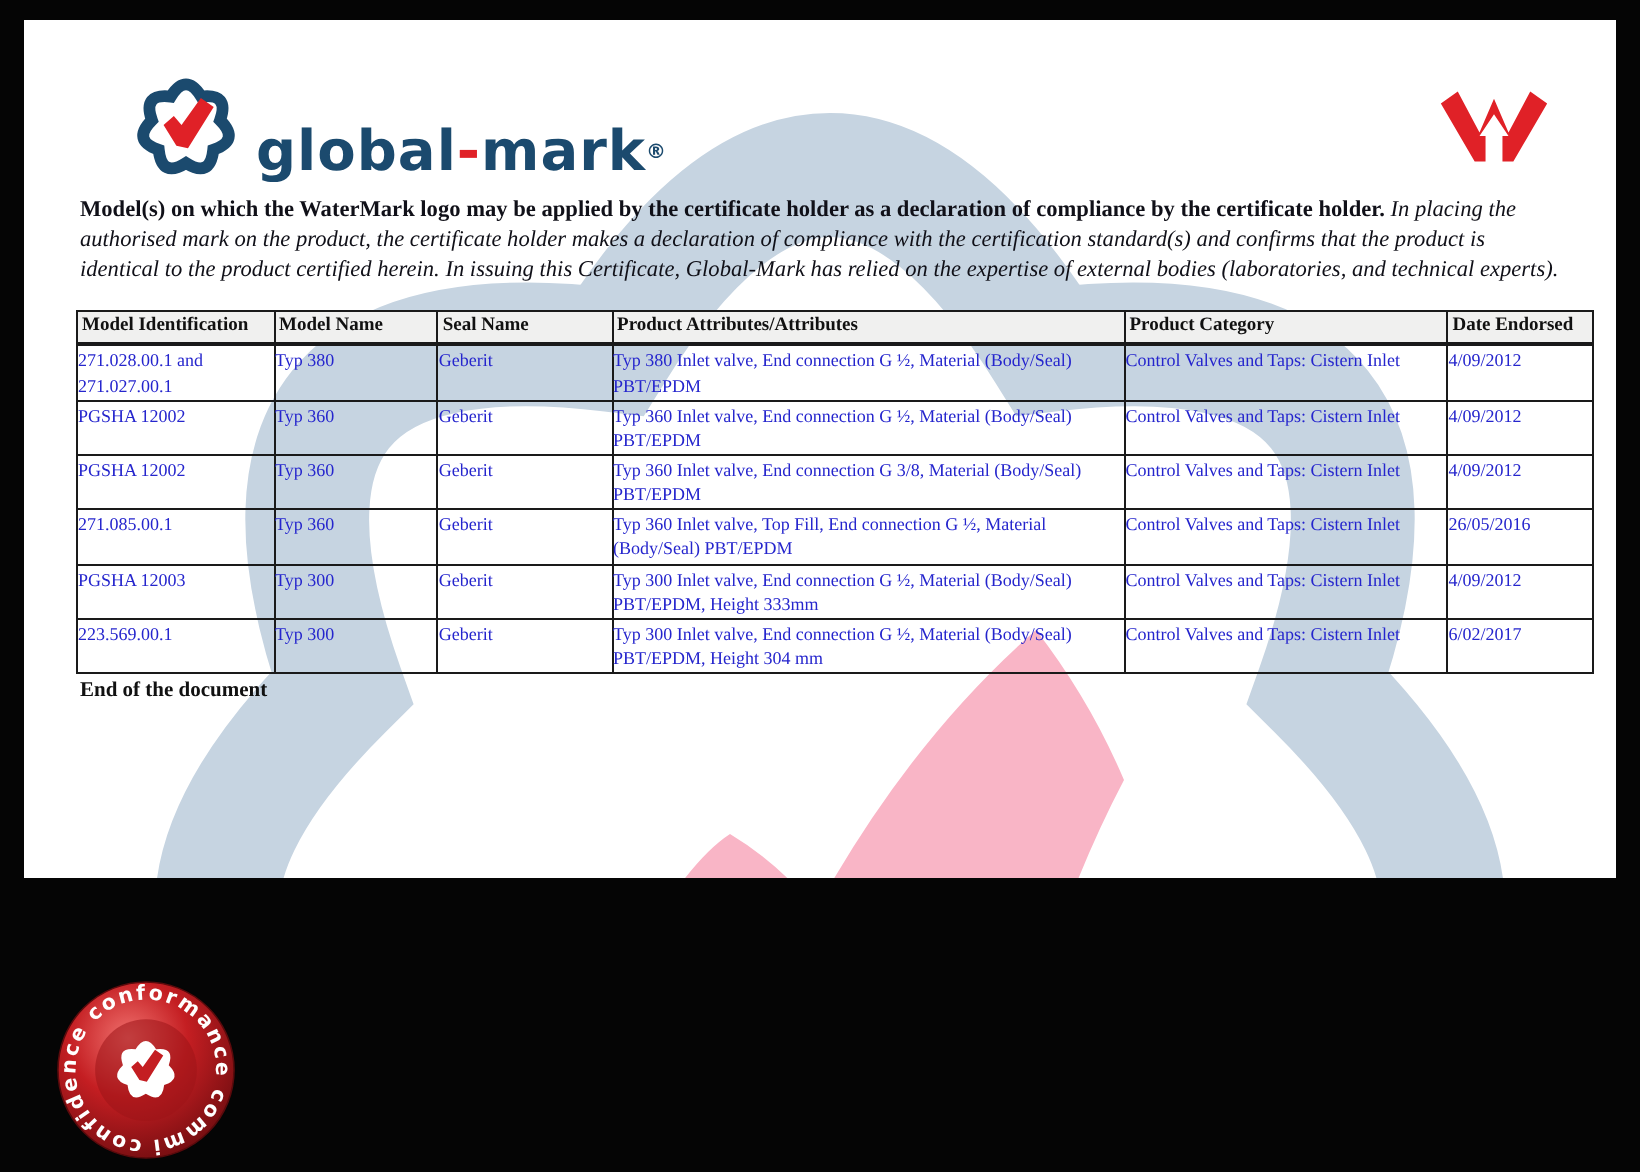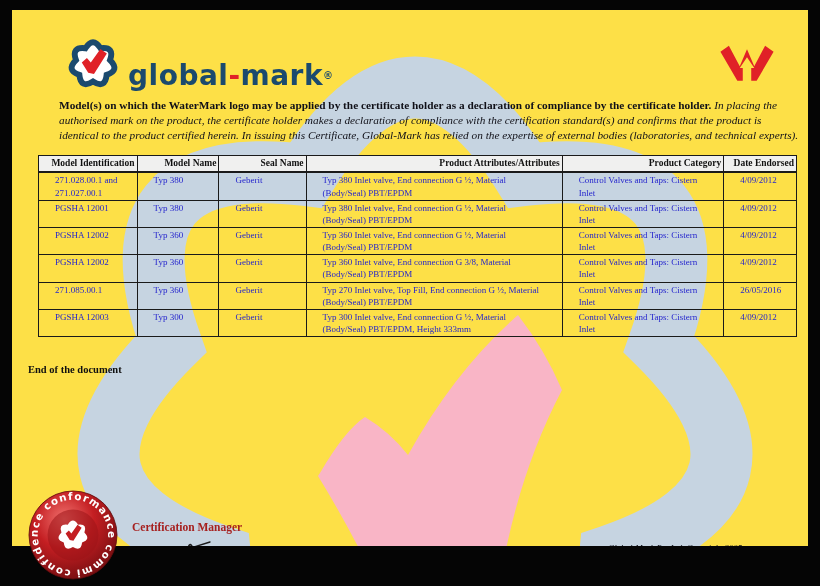--- a/index.html
+++ b/index.html
@@ -4,49 +4,49 @@
 <style>
   :root{
     --navy:#1b4a6e; --red:#e02127; --lightblue:#c6d4e1; --pink:#f9b5c6;
     --bluetext:#2525cd; --darkred:#a6201f; --hdrgray:#f0f0ef; --border:#1a1a1a;
   }
   *{box-sizing:border-box;}
   html,body{margin:0;padding:0;}
   body{width:820px;height:586px;overflow:hidden;background:#050505;position:relative;
        font-family:"Liberation Serif", serif;}
   .frame{position:absolute;inset:0;background:#050505;}
-  .page{position:absolute;left:12px;top:10px;width:796px;height:536px;background:#fde047;overflow:hidden;}
+  .page{position:absolute;left:12px;top:10px;width:796px;height:429px;background:#ffffff;overflow:hidden;}
   .watermark-svg{position:absolute;left:-12px;top:-10px;width:820px;height:586px;pointer-events:none;}
 
   .logo-wrap{position:absolute;left:52px;top:16px;height:66px;display:flex;align-items:flex-end;}
   .logo-badge{width:58px;height:56px;margin-right:6px;}
   .logo-text{font-family:"DejaVu Sans", sans-serif;font-weight:bold;color:var(--navy);
              font-size:28px;letter-spacing:.5px;line-height:1;padding-bottom:2px;}
   .logo-text .hyph{color:var(--red);}
   .logo-reg{font-size:10px;vertical-align:6px;}
 
   .wmark-logo{position:absolute;right:32px;top:26px;width:58px;height:52px;}
 
-  .intro{position:absolute;left:28px;top:88px;width:742px;font-size:11.3px;line-height:1.32;color:#101018;margin-left:19px;}
+  .intro{position:absolute;left:28px;top:88px;width:742px;font-size:11.3px;line-height:1.32;color:#101018;}
   .intro .b{font-weight:bold;}
   .intro .i{font-style:italic;}
 
   .cert-table{position:absolute;left:26px;top:145px;width:759px;border-collapse:collapse;
               font-size:9px;table-layout:fixed;}
-  .cert-table th{background:var(--hdrgray);color:#111;font-weight:bold;text-align:right;
+  .cert-table th{background:var(--hdrgray);color:#111;font-weight:bold;text-align:left;
                  border:1px solid var(--border);border-bottom:2px solid var(--border);
                  padding:2px 2px;font-size:9.5px;line-height:1.2;}
-  .cert-table td{color:var(--bluetext);border:1px solid var(--border);padding:1px 16px;
+  .cert-table td{color:var(--bluetext);border:1px solid var(--border);padding:1px 0;
                  vertical-align:top;line-height:1.35;background:transparent;}
   .cert-table{border:1.5px solid var(--border);}
 
   .comments{position:absolute;left:28px;top:310px;font-size:9.5px;line-height:1.35;}
   .comments .lbl{font-weight:bold;color:#111;}
   .comments .note{color:var(--bluetext);}
-  .end-doc{position:absolute;left:16px;top:330px;font-size:10.5px;font-weight:bold;color:#111;margin-top:24px;}
+  .end-doc{position:absolute;left:28px;top:330px;font-size:10.5px;font-weight:bold;color:#111;}
 
   .cert-mgr{position:absolute;left:120px;top:511px;font-size:11.5px;font-weight:bold;color:var(--darkred);}
   .signature{position:absolute;left:152px;top:524px;width:140px;height:40px;}
 
   .copyright{position:absolute;left:540px;top:533px;width:246px;text-align:center;
              font-size:8.8px;font-style:italic;color:#101018;}
 
   .seal{position:absolute;left:28px;top:490px;width:90px;height:90px;z-index:5;}
 </style>
 </head>
@@ -99,58 +99,58 @@
       <tbody id="tbody">
           <tr>
             <td>271.028.00.1 and 271.027.00.1</td>
             <td>Typ 380</td>
             <td>Geberit</td>
             <td>Typ 380 Inlet valve, End connection G ½,  Material (Body/Seal) PBT/EPDM</td>
             <td>Control Valves and Taps: Cistern Inlet</td>
             <td>4/09/2012</td>
           </tr>
           <tr>
-            <td>PGSHA 12001</td>
-            <td>Typ 380</td>
-            <td>Geberit</td>
-            <td>Typ 380 Inlet valve, End connection G ½,  Material (Body/Seal) PBT/EPDM</td>
-            <td>Control Valves and Taps: Cistern Inlet</td>
-            <td>4/09/2012</td>
-          </tr>
-          <tr>
             <td>PGSHA 12002</td>
             <td>Typ 360</td>
             <td>Geberit</td>
             <td>Typ 360 Inlet valve, End connection G ½,  Material (Body/Seal) PBT/EPDM</td>
             <td>Control Valves and Taps: Cistern Inlet</td>
             <td>4/09/2012</td>
           </tr>
           <tr>
             <td>PGSHA 12002</td>
             <td>Typ 360</td>
             <td>Geberit</td>
             <td>Typ 360 Inlet valve, End connection G 3/8,  Material (Body/Seal) PBT/EPDM</td>
             <td>Control Valves and Taps: Cistern Inlet</td>
             <td>4/09/2012</td>
           </tr>
           <tr>
             <td>271.085.00.1</td>
             <td>Typ 360</td>
             <td>Geberit</td>
-            <td>Typ 270 Inlet valve, Top Fill,  End connection G ½,  Material (Body/Seal) PBT/EPDM</td>
+            <td>Typ 360 Inlet valve, Top Fill,  End connection G ½,  Material (Body/Seal) PBT/EPDM</td>
             <td>Control Valves and Taps: Cistern Inlet</td>
             <td>26/05/2016</td>
           </tr>
           <tr>
             <td>PGSHA 12003</td>
             <td>Typ 300</td>
             <td>Geberit</td>
             <td>Typ 300 Inlet valve, End connection G ½,  Material (Body/Seal) PBT/EPDM, Height 333mm</td>
             <td>Control Valves and Taps: Cistern Inlet</td>
             <td>4/09/2012</td>
+          </tr>
+          <tr>
+            <td>223.569.00.1</td>
+            <td>Typ 300</td>
+            <td>Geberit</td>
+            <td>Typ 300 Inlet valve, End connection G ½,  Material (Body/Seal) PBT/EPDM, Height 304 mm</td>
+            <td>Control Valves and Taps: Cistern Inlet</td>
+            <td>6/02/2017</td>
           </tr>
         </tbody>
     </table>
 
 
     <div class="end-doc">End of the document</div>
 
     <div class="cert-mgr">Certification Manager</div>
     <svg class="signature" viewBox="0 0 140 40">
       <path d="M6,30 C12,8 18,34 24,14 C28,2 30,26 38,22 L40,28 C46,6 54,30 62,20 C70,12 76,28 92,24 C104,21 116,25 130,22" fill="none" stroke="#1a1a1a" stroke-width="1.6" stroke-linecap="round"></path>

